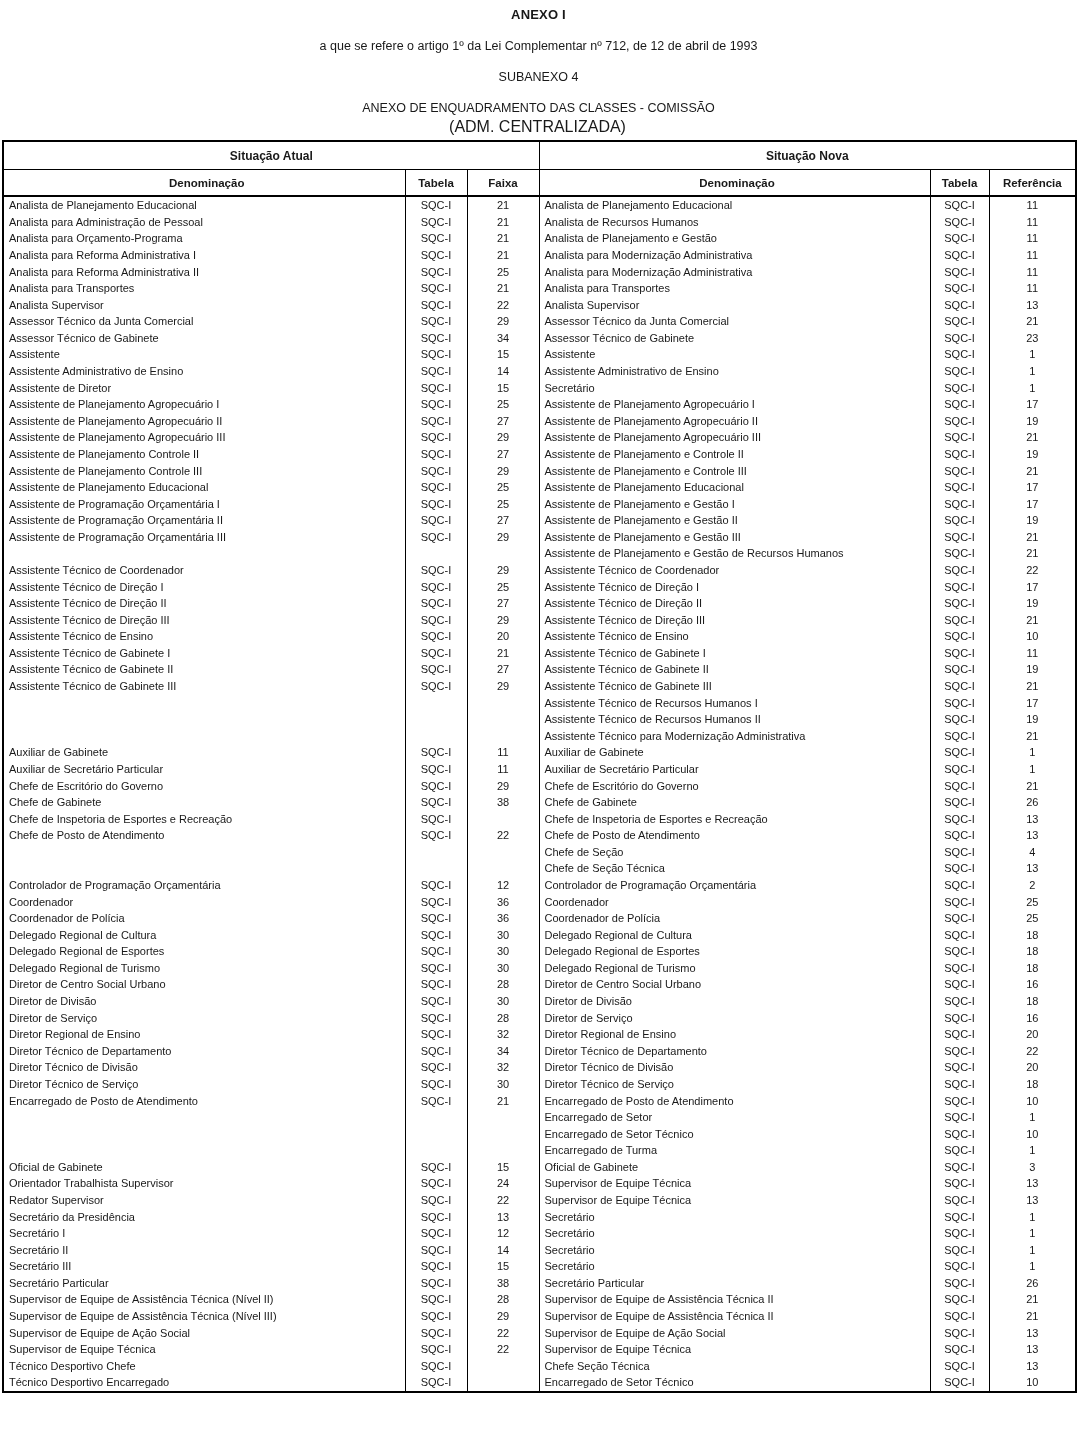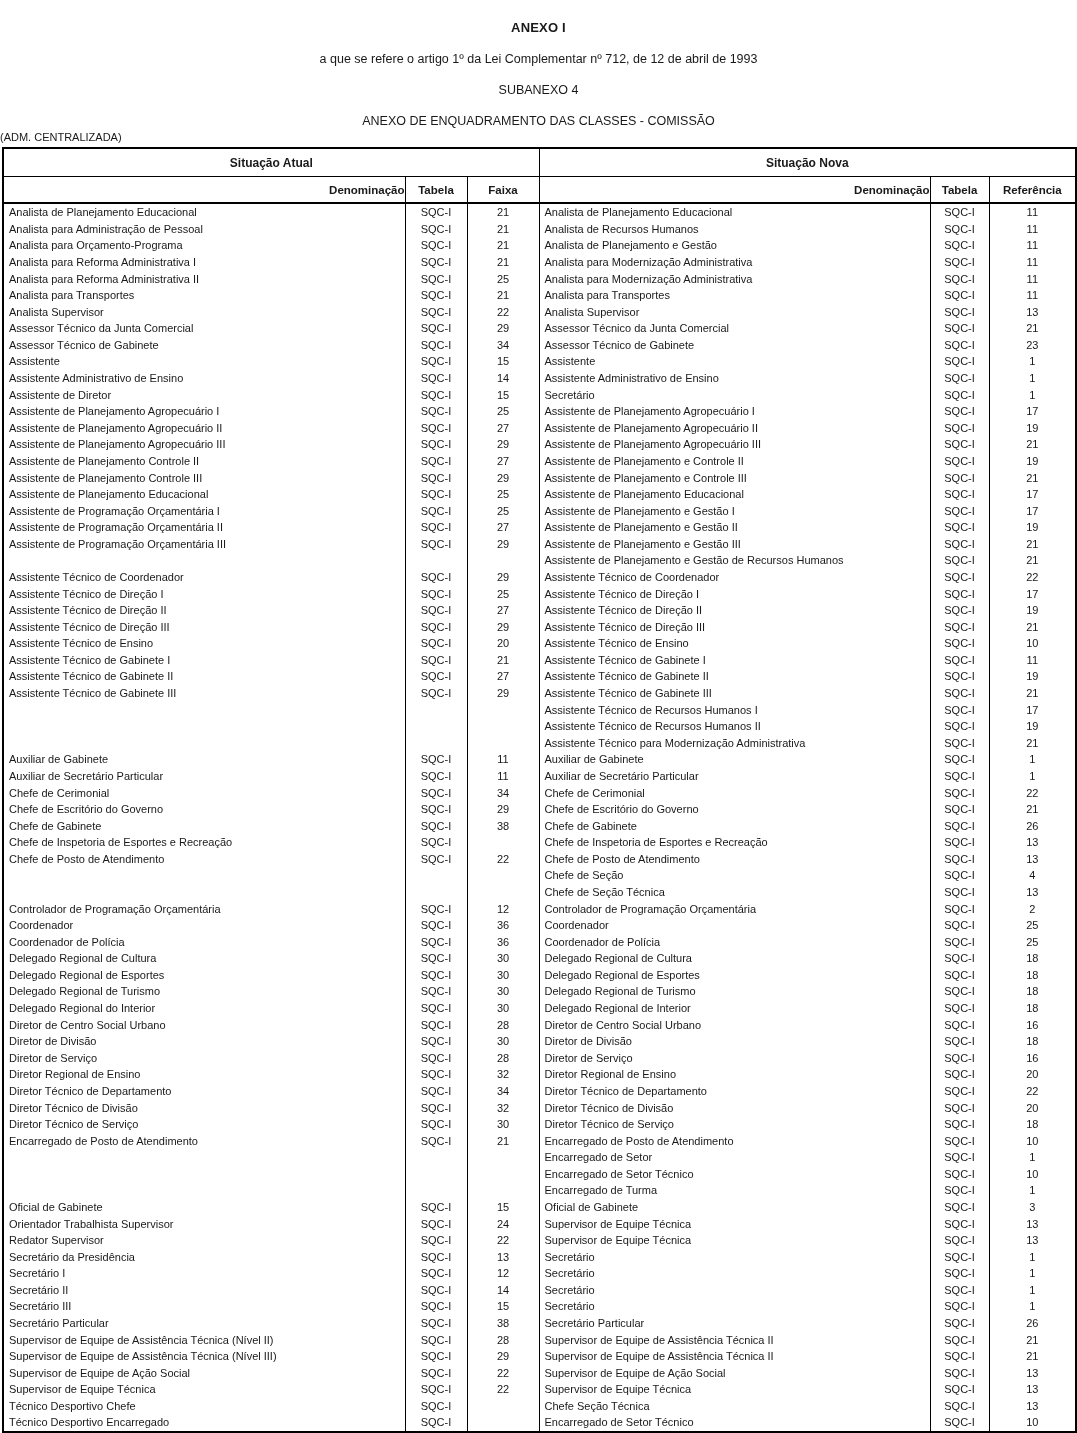--- a/index.html
+++ b/index.html
@@ -4,24 +4,24 @@
 <style>
   html,body { margin:0; padding:0; background:#ffffff; }
   body {
     width:1077px; height:1433px;
     font-family:"Liberation Sans", sans-serif;
     color:#191919;
     -webkit-font-smoothing:none;
   }
   .page { position:relative; width:1077px; height:1433px; overflow:hidden; }
 
-  .hdr { text-align:center; padding-top:20px; }
+  .hdr { text-align:center; padding-top:7px; }
   .hdr .title   { font-size:13px; font-weight:bold; letter-spacing:.2px; }
   .hdr .line    { font-size:12.5px; margin-top:17px; }
-  .admin-note   { font-size:11px; text-align:left; padding:3px 2px 4px 0; }
+  .admin-note   { font-size:16px; text-align:center; padding:3px 2px 4px 0; }
 
   table.t {
     table-layout:fixed;
     border-collapse:collapse;
     width:1073px;
     margin-left:2px;
     border:2px solid #000;
   }
   table.t th, table.t td {
     overflow:hidden; white-space:nowrap;
@@ -38,21 +38,21 @@
   tr.band th.atual { border-right:1px solid #000; }
   
   tr.cols th {
     height:25px;
     font-size:11.5px; font-weight:bold;
     vertical-align:middle;
     border-left:1px solid #000;
     border-bottom:2px solid #000;
   }
   tr.cols th:first-child { border-left:none; }
-  tr.cols th.denom { text-align:right; padding-left:5px; }
+  tr.cols th.denom { text-align:center; padding-left:5px; }
   tr.cols th.num   { text-align:center; }
   
   tbody td {
     height:16.58px;
     vertical-align:middle;
     border-left:1px solid #000;
   }
   tbody td:first-child { border-left:none; }
   tbody td.denom { text-align:left; padding-left:5px; }
   tbody td.num   { text-align:center; }
@@ -368,28 +368,20 @@
         </tr>
         <tr>
           <td class="denom">Auxiliar de Secretário Particular</td>
           <td class="num">SQC-I</td>
           <td class="num">11</td>
           <td class="denom">Auxiliar de Secretário Particular</td>
           <td class="num">SQC-I</td>
           <td class="num">1</td>
         </tr>
         <tr>
-          <td class="denom">Chefe de Cerimonial</td>
-          <td class="num">SQC-I</td>
-          <td class="num">34</td>
-          <td class="denom">Chefe de Cerimonial</td>
-          <td class="num">SQC-I</td>
-          <td class="num">22</td>
-        </tr>
-        <tr>
           <td class="denom">Chefe de Escritório do Governo</td>
           <td class="num">SQC-I</td>
           <td class="num">29</td>
           <td class="denom">Chefe de Escritório do Governo</td>
           <td class="num">SQC-I</td>
           <td class="num">21</td>
         </tr>
         <tr>
           <td class="denom">Chefe de Gabinete</td>
           <td class="num">SQC-I</td>
@@ -468,28 +460,20 @@
           <td class="num">30</td>
           <td class="denom">Delegado Regional de Esportes</td>
           <td class="num">SQC-I</td>
           <td class="num">18</td>
         </tr>
         <tr>
           <td class="denom">Delegado Regional de Turismo</td>
           <td class="num">SQC-I</td>
           <td class="num">30</td>
           <td class="denom">Delegado Regional de Turismo</td>
-          <td class="num">SQC-I</td>
-          <td class="num">18</td>
-        </tr>
-        <tr>
-          <td class="denom">Delegado Regional do Interior</td>
-          <td class="num">SQC-I</td>
-          <td class="num">30</td>
-          <td class="denom">Delegado Regional de Interior</td>
           <td class="num">SQC-I</td>
           <td class="num">18</td>
         </tr>
         <tr>
           <td class="denom">Diretor de Centro Social Urbano</td>
           <td class="num">SQC-I</td>
           <td class="num">28</td>
           <td class="denom">Diretor de Centro Social Urbano</td>
           <td class="num">SQC-I</td>
           <td class="num">16</td>

